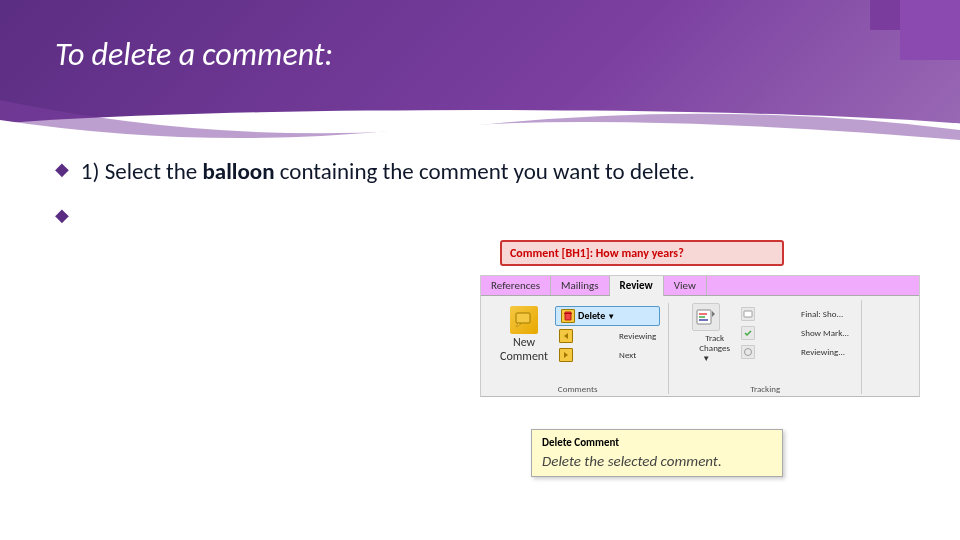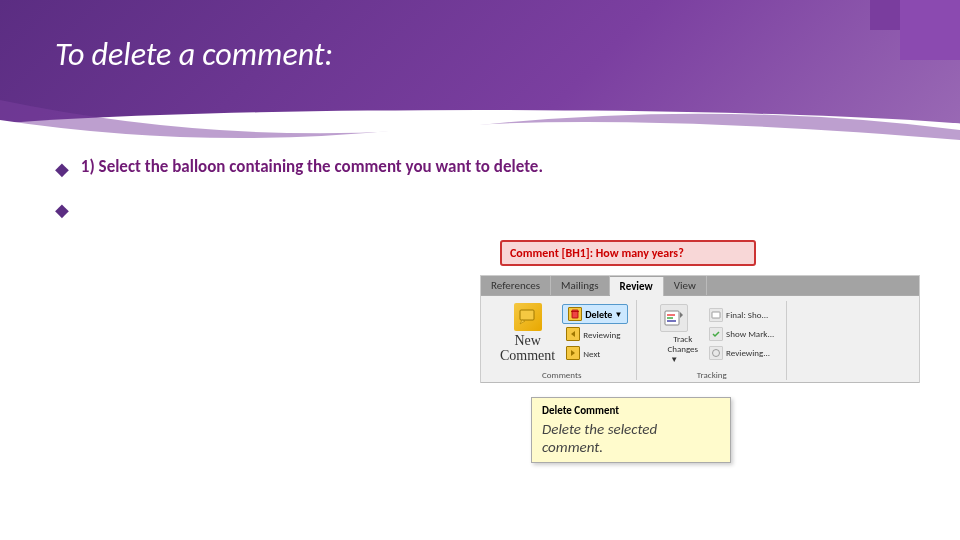--- a/index.html
+++ b/index.html
@@ -85,23 +85,22 @@
 
     .bullet-diamond {
       color: #5b2d82;
       font-size: 18px;
       margin-right: 12px;
       margin-top: 2px;
       flex-shrink: 0;
     }
 
     .bullet-text {
-      font-size: 17px;
-      color: #701a75;
-      font-weight: bold;
+      font-size: 23px;
+      color: #0f172a;
     }
 
     
     .screenshot-container {
       position: absolute;
       top: 240px;
       left: 480px;
       width: 440px;
       height: 270px;
     }
@@ -112,44 +111,43 @@
       top: 0;
       left: 20px;
       right: 0;
       background: #f8d7d7;
       border: 2px solid #cc3333;
       border-radius: 3px;
       padding: 4px 8px;
       font-size: 12px;
       color: #cc0000;
       font-family: Calibri, Arial, sans-serif;
-      width: 256px;
+      width: 284px;
     }
 
     .comment-balloon span {
       font-weight: bold;
       color: #cc0000;
     }
 
     
     .ribbon {
       position: absolute;
       top: 35px;
       left: 0;
       right: 0;
       background: #f0f0f0;
       border: 1px solid #ccc;
       border-bottom: none;
     }
 
     .ribbon-tabs {
       display: flex;
-      background: #a3a3a3;
+      background: #f0abfc;
       border-bottom: 1px solid #aaa;
-      align-items: flex-end;
     }
 
     .ribbon-tab {
       padding: 3px 10px;
       font-size: 11px;
       color: #333;
       border-right: 1px solid #bbb;
       cursor: pointer;
       font-family: Calibri, Arial, sans-serif;
     }
@@ -179,21 +177,21 @@
       padding: 0 8px;
       border-right: 1px solid #ccc;
       min-height: 70px;
       justify-content: space-between;
     }
 
     .ribbon-group-label {
       font-size: 9px;
       color: #555;
       text-align: left;
-      margin-top: 2px;
+      margin-top: 17px;
       font-family: Calibri, Arial, sans-serif;
     }
 
     .ribbon-btn-group {
       display: flex;
       align-items: center;
       gap: 2px;
     }
 
     .ribbon-btn-large {
@@ -235,20 +233,21 @@
     .ribbon-btn-small {
       display: flex;
       align-items: center;
       padding: 2px 4px;
       font-size: 9px;
       color: #333;
       cursor: pointer;
       border-radius: 2px;
       font-family: Calibri, Arial, sans-serif;
       white-space: nowrap;
+      gap: 43px;
     }
 
     .small-icon {
       width: 14px;
       height: 14px;
       background: #ddd;
       margin-right: 3px;
       border-radius: 1px;
       flex-shrink: 0;
       display: flex;
@@ -282,21 +281,21 @@
     }
 
     
     .tooltip-box {
       position: absolute;
       bottom: -80px;
       left: 50px;
       background: #fffbcc;
       border: 1px solid #aaa;
       padding: 6px 10px;
-      width: 200px;
+      width: 252px;
       font-family: Calibri, Arial, sans-serif;
       box-shadow: 2px 2px 4px rgba(0,0,0,0.2);
       z-index: 10;
     }
 
     .tooltip-title {
       font-size: 11px;
       font-weight: bold;
       color: #000;
       margin-bottom: 3px;
@@ -365,21 +364,21 @@
       <div class="ribbon-group">
         <div class="ribbon-btn-group">
 
           <div class="ribbon-btn-large">
             <div class="ribbon-icon icon-new-comment">
               <svg width="20" height="20" viewBox="0 0 20 20" xmlns="http://www.w3.org/2000/svg">
                 <rect x="2" y="3" width="14" height="10" rx="1" fill="#f5c842" stroke="#a07800" stroke-width="1"></rect>
                 <polygon points="4,13 2,17 7,14" fill="#f5c842" stroke="#a07800" stroke-width="0.5"></polygon>
               </svg>
             </div>
-            <span style="font-size:14px; text-align:center; line-height:1.1;font-family:Liberation Serif, serif;">New<br>Comment</span>
+            <span style="font-size:12px; text-align:center; line-height:1.1;">New<br>Comment</span>
           </div>
 
           <div class="ribbon-btn-small-group">
 
             <div class="delete-main-btn">
               <div class="small-icon" style="background:#f5c842; border:1px solid #a07800;">
                 <svg width="10" height="10" viewBox="0 0 10 10" xmlns="http://www.w3.org/2000/svg">
                   <rect x="2" y="1" width="6" height="8" rx="0.5" fill="#e44" stroke="#a00" stroke-width="0.8"></rect>
                   <line x1="1" y1="2.5" x2="9" y2="2.5" stroke="#a00" stroke-width="0.8"></line>
                 </svg>

